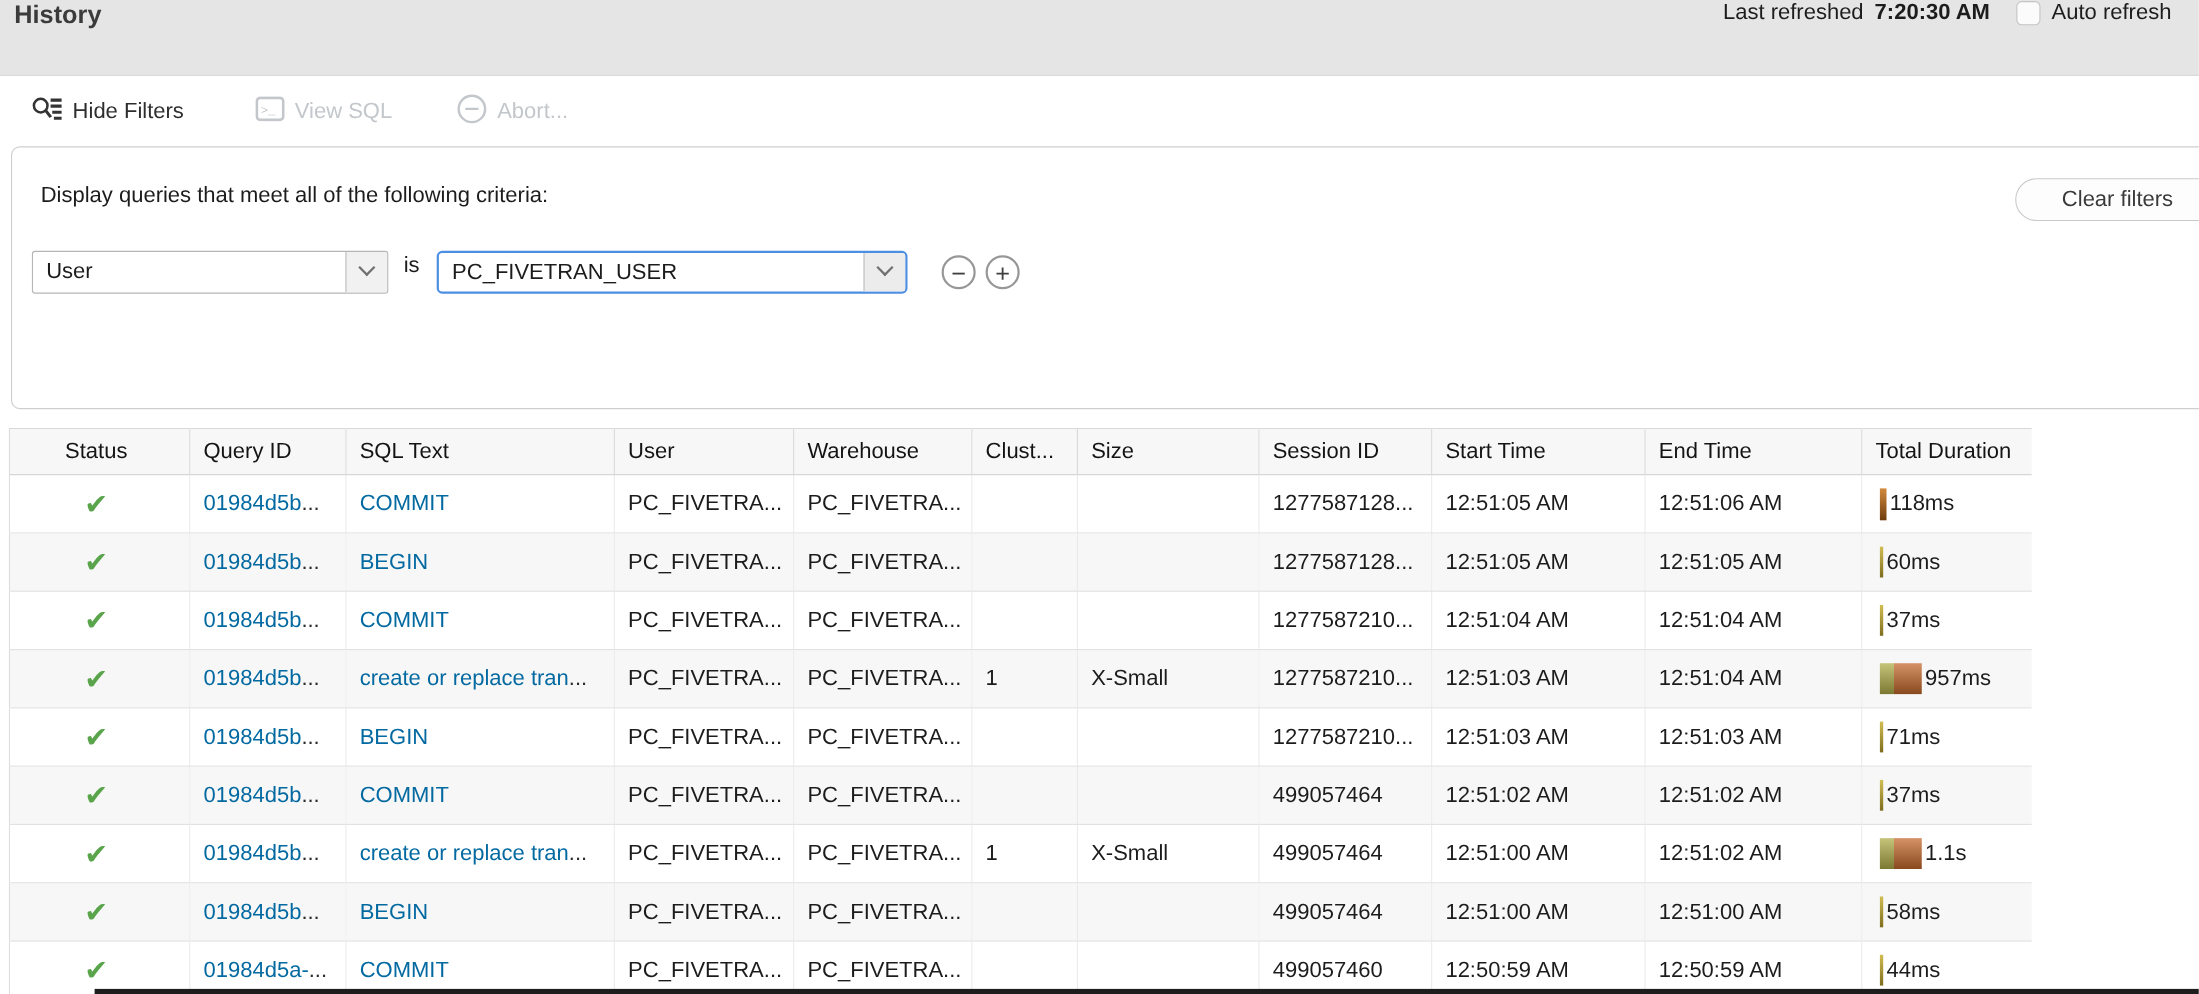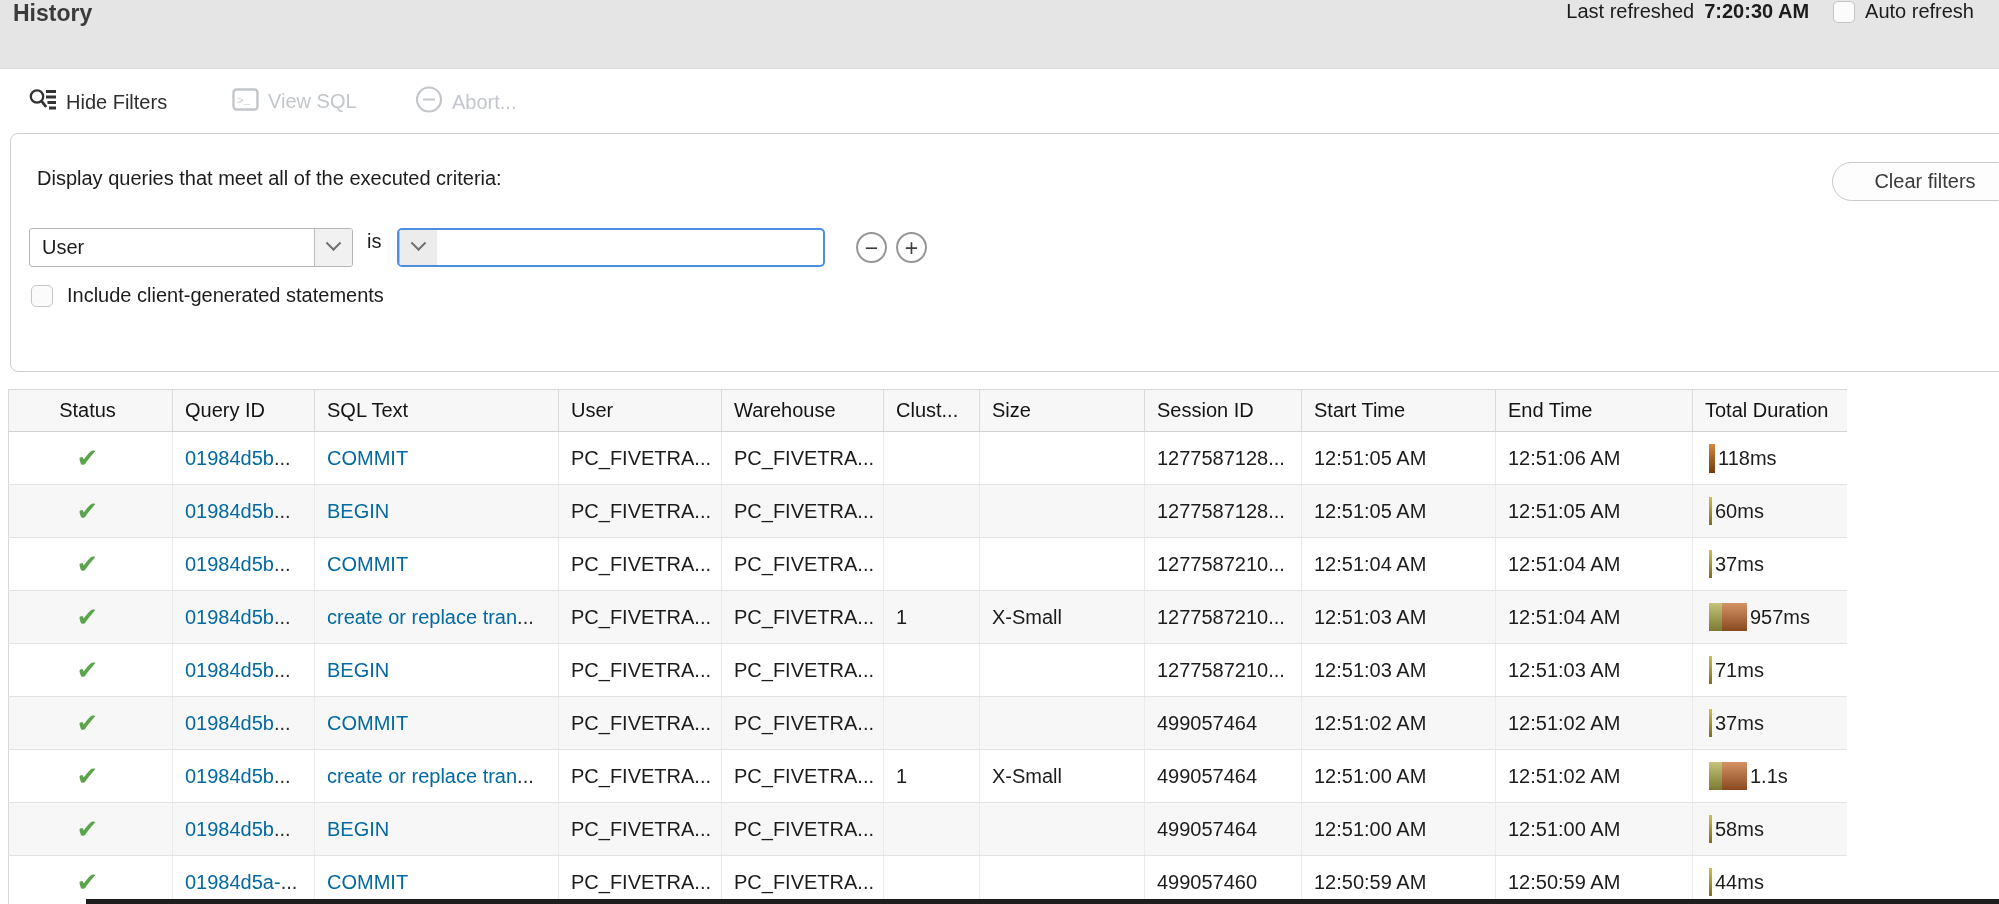--- a/index.html
+++ b/index.html
@@ -114,44 +114,41 @@
         <svg width="28" height="28" viewBox="0 0 28 28">
           <circle cx="14" cy="14" r="12" fill="none" stroke="#c3c7cb" stroke-width="2.2"></circle>
           <line x1="8" y1="14" x2="20" y2="14" stroke="#c3c7cb" stroke-width="2.2"></line>
         </svg>
       </span>
       <span class="lbl">Abort...</span>
     </div>
   </div>
 
   <section class="filter-panel">
-    <div class="criteria-label">Display queries that meet all of the executed criteria:</div>
+    <div class="criteria-label">Display queries that meet all of the following criteria:</div>
     <button class="pill-btn">
       <span>Clear filters</span>
     </button>
 
     <div class="sel" style="left:18px; top:94px; width:324px;">
       <span class="sel-text">User</span>
       <span class="sel-btn">
         <span class="chev"></span>
       </span>
     </div>
     <span class="op-label" style="left:356px; top:96px;">is</span>
     <div class="sel focused" style="left:386px; top:94px; width:428px;">
+      <span class="sel-text">PC_FIVETRAN_USER</span>
       <span class="sel-btn">
         <span class="chev"></span>
       </span>
     </div>
     <button class="circle-btn" style="left:845px; top:98px;">−</button>
     <button class="circle-btn" style="left:885px; top:98px;">+</button>
 
-    <div class="chk-row" style="top:150px;">
-      <span class="cbx"></span>
-      <span>Include client-generated statements</span>
-    </div>
   </section>
 
   <div class="table-wrap">
     <table id="qtable">
         <colgroup>
           <col style="width: 164px;">
           <col style="width: 142px;">
           <col style="width: 244px;">
           <col style="width: 163px;">
           <col style="width: 162px;">

